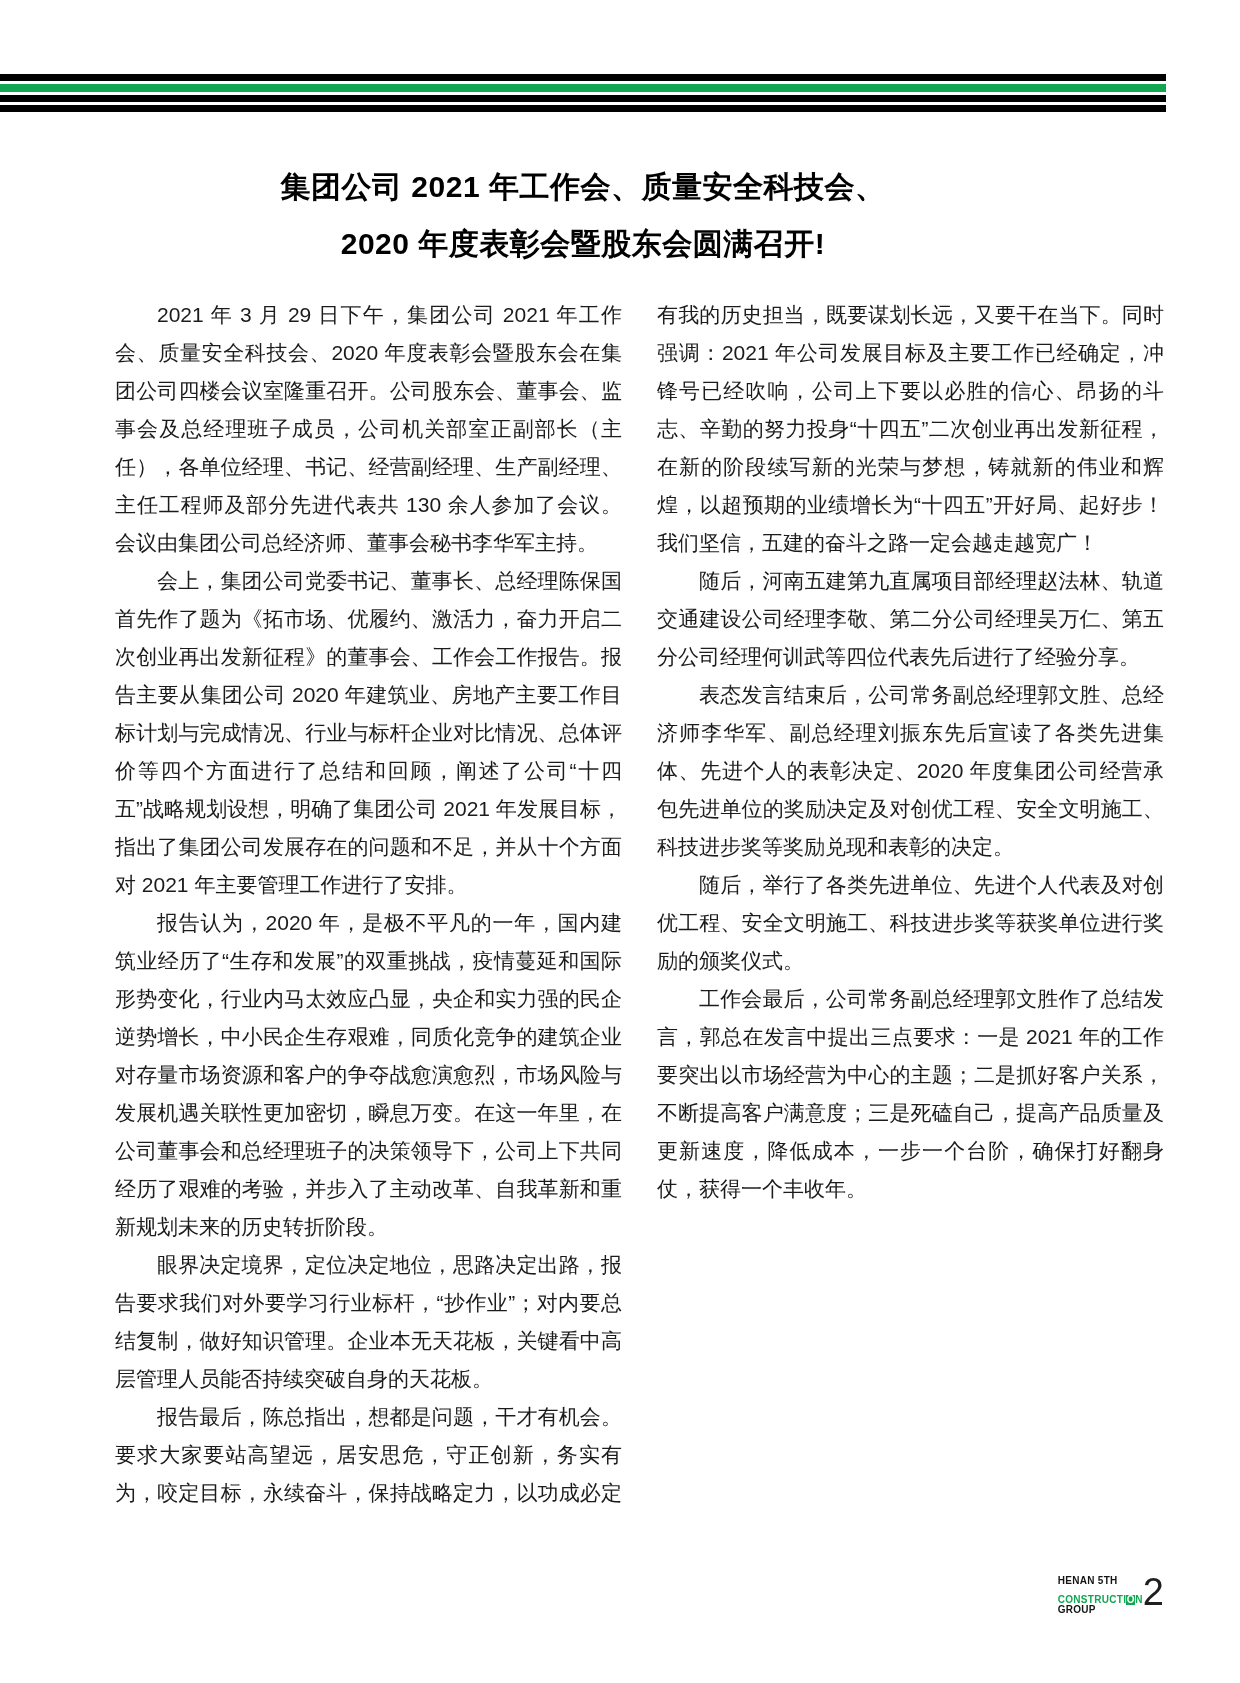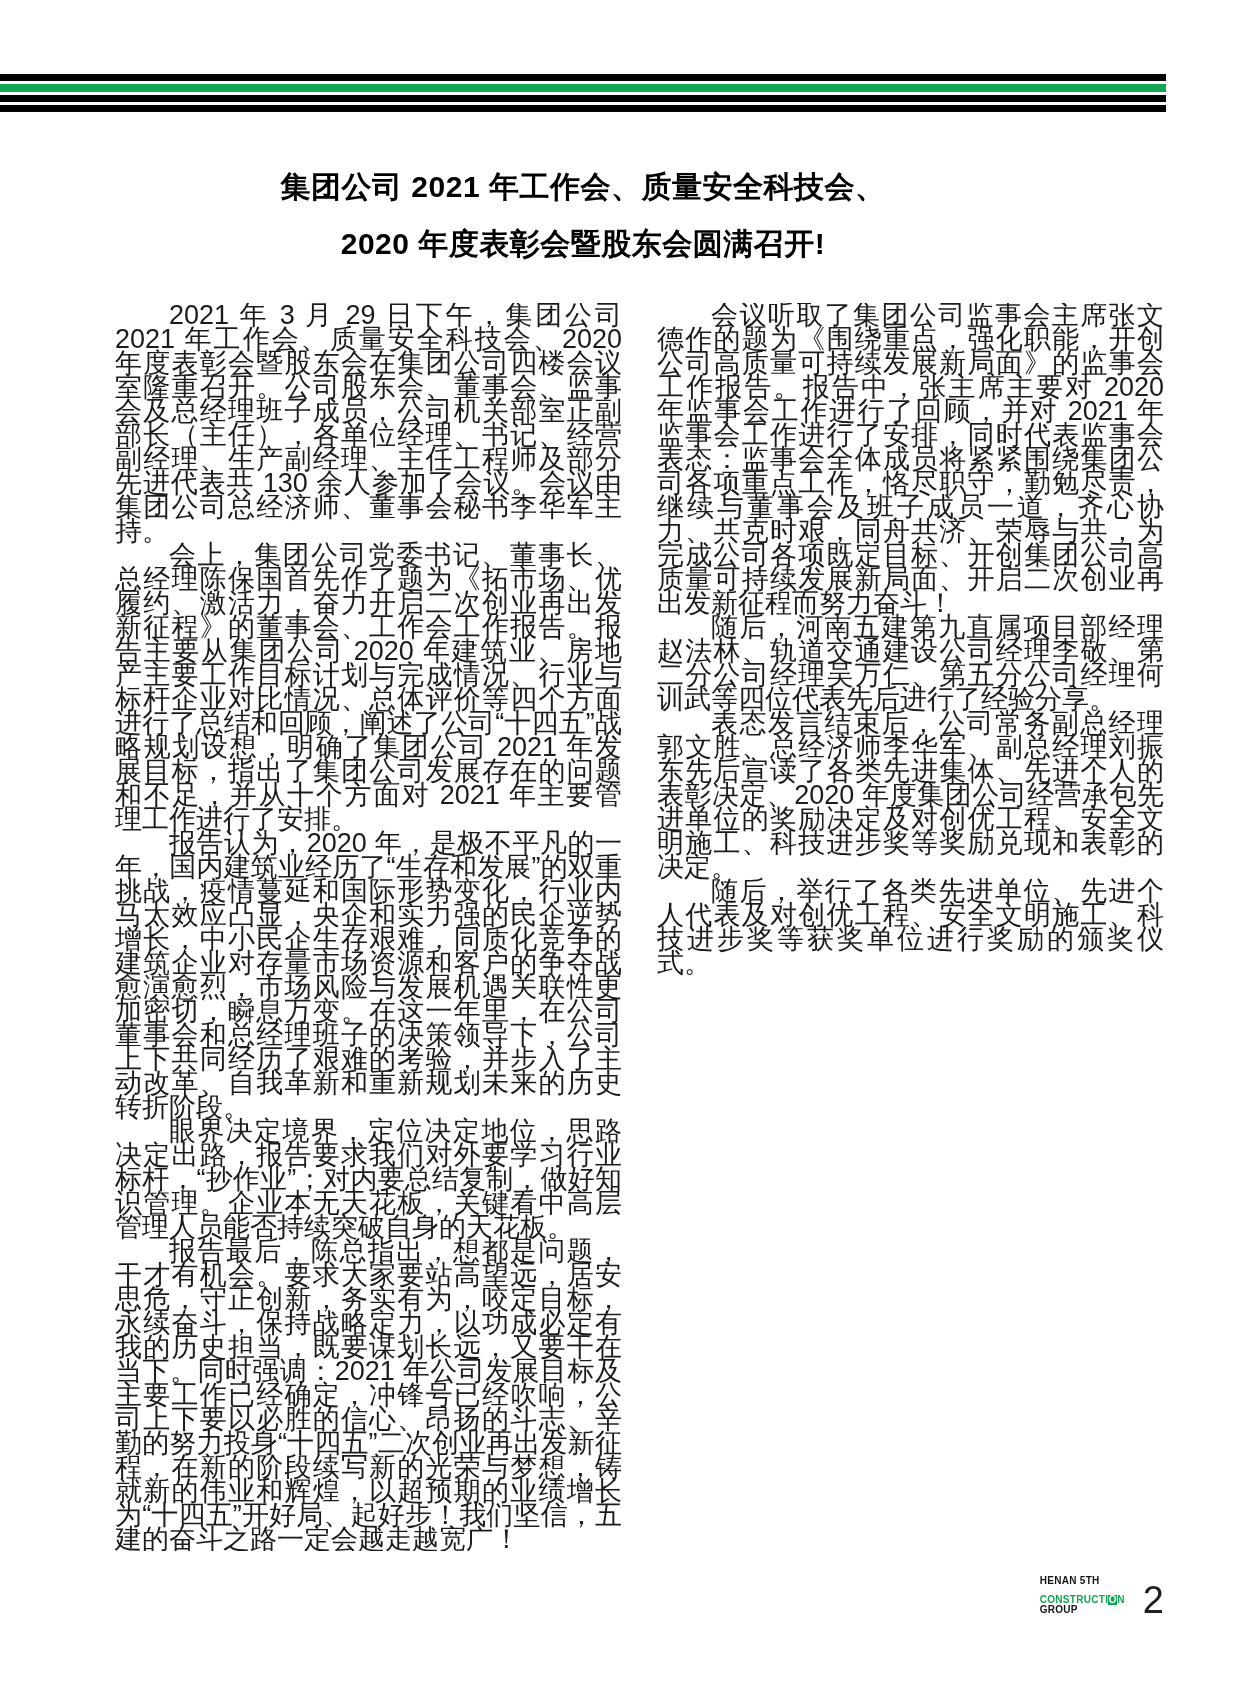--- a/index.html
+++ b/index.html
@@ -26,34 +26,34 @@
   .title{
     position:absolute;left:0;top:158px;width:1166px;margin:0;
     text-align:center;color:#000;
     font-size:30px;font-weight:700;line-height:57px;
     letter-spacing:0.5px;
   }
   .title-line{display:block;}
 
   
   .article{
-    position:absolute;left:115px;top:303px;
+    position:absolute;left:115px;top:296px;
     width:1049px;height:1248px;
     column-count:2;column-gap:35px;column-fill:auto;
-    font-size:27px;line-height:24px;
+    font-size:21px;line-height:38px;
     text-align:justify;
     color:var(--text);
     overflow:hidden;
   }
   .article p{margin:0;padding:0;text-indent:2em;}
 
   
   .footer{
     position:absolute;top:1576px;right:76px;
-    display:flex;align-items:flex-end;gap:18px;
+    display:flex;align-items:flex-start;gap:0;
   }
   .logo{
     font-size:10px;font-weight:700;line-height:10.5px;
     letter-spacing:0.3px;color:#141414;white-space:nowrap;
   }
   .logo-line.green-text{color:var(--green);margin-top:8px;}
   .logo-o{
     display:inline-block;background:var(--green);color:#ffffff;
     padding:0 0.5px;
   }
@@ -77,24 +77,24 @@
     <span class="title-line">集团公司 2021 年工作会、质量安全科技会、</span>
     <span class="title-line">2020 年度表彰会暨股东会圆满召开!</span>
   </h1>
 
   <div class="article">
       <p>2021 年 3 月 29 日下午，集团公司 2021 年工作会、质量安全科技会、2020 年度表彰会暨股东会在集团公司四楼会议室隆重召开。公司股东会、董事会、监事会及总经理班子成员，公司机关部室正副部长（主任），各单位经理、书记、经营副经理、生产副经理、主任工程师及部分先进代表共 130 余人参加了会议。会议由集团公司总经济师、董事会秘书李华军主持。</p>
       <p>会上，集团公司党委书记、董事长、总经理陈保国首先作了题为《拓市场、优履约、激活力，奋力开启二次创业再出发新征程》的董事会、工作会工作报告。报告主要从集团公司 2020 年建筑业、房地产主要工作目标计划与完成情况、行业与标杆企业对比情况、总体评价等四个方面进行了总结和回顾，阐述了公司“十四五”战略规划设想，明确了集团公司 2021 年发展目标，指出了集团公司发展存在的问题和不足，并从十个方面对 2021 年主要管理工作进行了安排。</p>
       <p>报告认为，2020 年，是极不平凡的一年，国内建筑业经历了“生存和发展”的双重挑战，疫情蔓延和国际形势变化，行业内马太效应凸显，央企和实力强的民企逆势增长，中小民企生存艰难，同质化竞争的建筑企业对存量市场资源和客户的争夺战愈演愈烈，市场风险与发展机遇关联性更加密切，瞬息万变。在这一年里，在公司董事会和总经理班子的决策领导下，公司上下共同经历了艰难的考验，并步入了主动改革、自我革新和重新规划未来的历史转折阶段。</p>
       <p>眼界决定境界，定位决定地位，思路决定出路，报告要求我们对外要学习行业标杆，“抄作业”；对内要总结复制，做好知识管理。企业本无天花板，关键看中高层管理人员能否持续突破自身的天花板。</p>
       <p>报告最后，陈总指出，想都是问题，干才有机会。要求大家要站高望远，居安思危，守正创新，务实有为，咬定目标，永续奋斗，保持战略定力，以功成必定有我的历史担当，既要谋划长远，又要干在当下。同时强调：2021 年公司发展目标及主要工作已经确定，冲锋号已经吹响，公司上下要以必胜的信心、昂扬的斗志、辛勤的努力投身“十四五”二次创业再出发新征程，在新的阶段续写新的光荣与梦想，铸就新的伟业和辉煌，以超预期的业绩增长为“十四五”开好局、起好步！我们坚信，五建的奋斗之路一定会越走越宽广！</p>
-      <p>会议听取了集团公司监事会主席张文德作的题为《围绕重点，强化职能，开创公司高质量可持续发展新局面》的监事会工作报告。报告中，张主席主要对 2020 年监事会工作进行了回顾，并对 2021 年监事会工作进行了安排，同时代表监事会表态：监事会全体成员将紧紧围绕集团公司各项重点工作，恪尽职守，勤勉尽责，继续与董事会及班子成员一道，齐心协力、共克时艰，同舟共济、荣辱与共，为完成公司各项既定目标、开创集团公司高质量可持续发展新局面、开启二次创业再出发新征程而努力奋斗！</p>
       <p>随后，河南五建第九直属项目部经理赵法林、轨道交通建设公司经理李敬、第二分公司经理吴万仁、第五分公司经理何训武等四位代表先后进行了经验分享。</p>
       <p>表态发言结束后，公司常务副总经理郭文胜、总经济师李华军、副总经理刘振东先后宣读了各类先进集体、先进个人的表彰决定、2020 年度集团公司经营承包先进单位的奖励决定及对创优工程、安全文明施工、科技进步奖等奖励兑现和表彰的决定。</p>
       <p>随后，举行了各类先进单位、先进个人代表及对创优工程、安全文明施工、科技进步奖等获奖单位进行奖励的颁奖仪式。</p>
+      <p>工作会最后，公司常务副总经理郭文胜作了总结发言，郭总在发言中提出三点要求：一是 2021 年的工作要突出以市场经营为中心的主题；二是抓好客户关系，不断提高客户满意度；三是死磕自己，提高产品质量及更新速度，降低成本，一步一个台阶，确保打好翻身仗，获得一个丰收年。</p>
     </div>
 
   <div class="footer">
     <div class="logo">
       <div class="logo-line">HENAN 5TH</div>
       <div class="logo-line green-text"><span>CONSTRUCTI</span><span class="logo-o">O</span><span>N</span></div>
       <div class="logo-line">GROUP</div>
     </div>
     <div class="page-number">2</div>
   </div>

